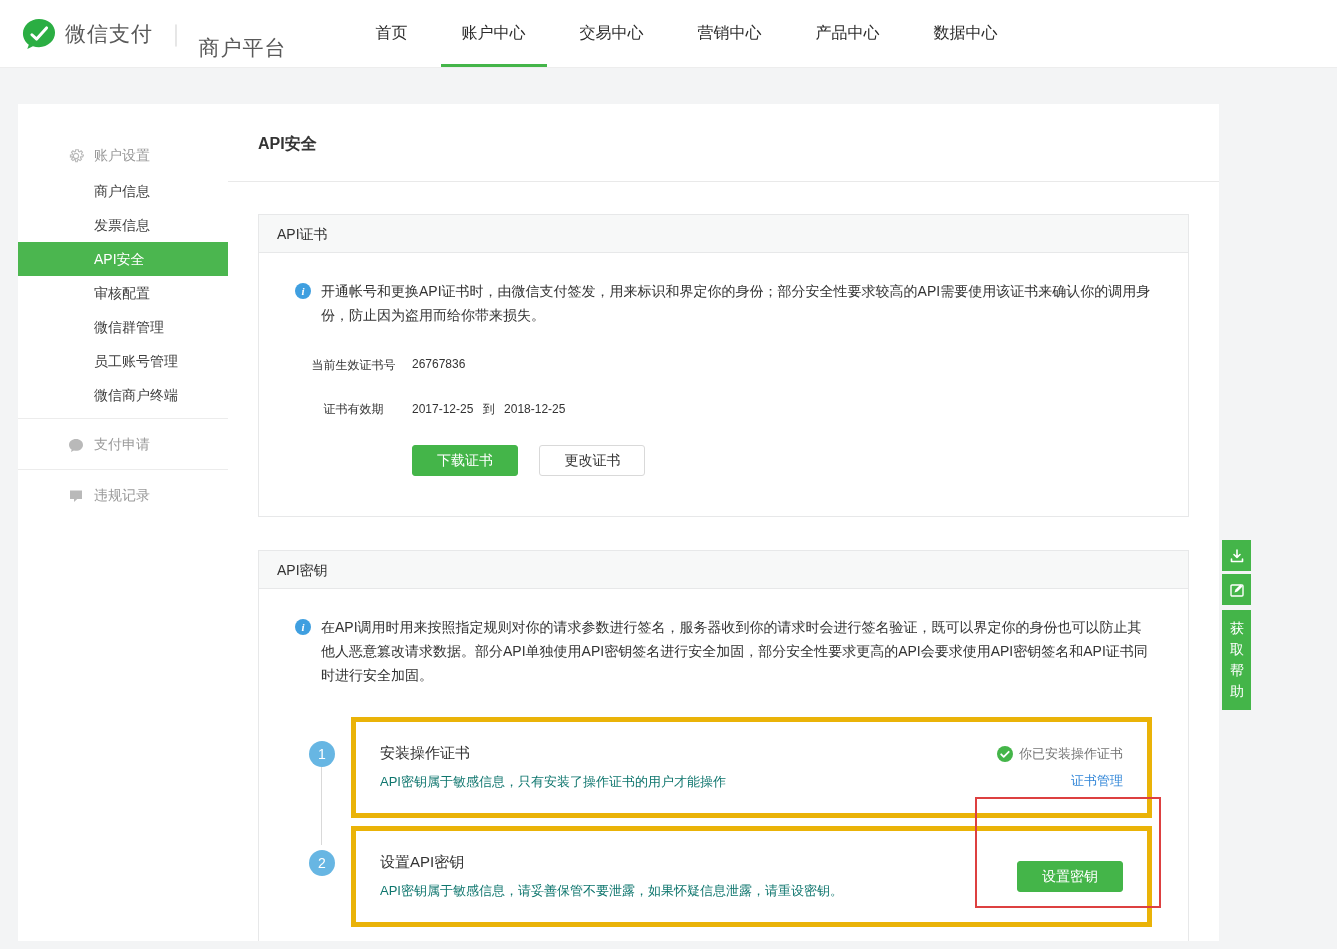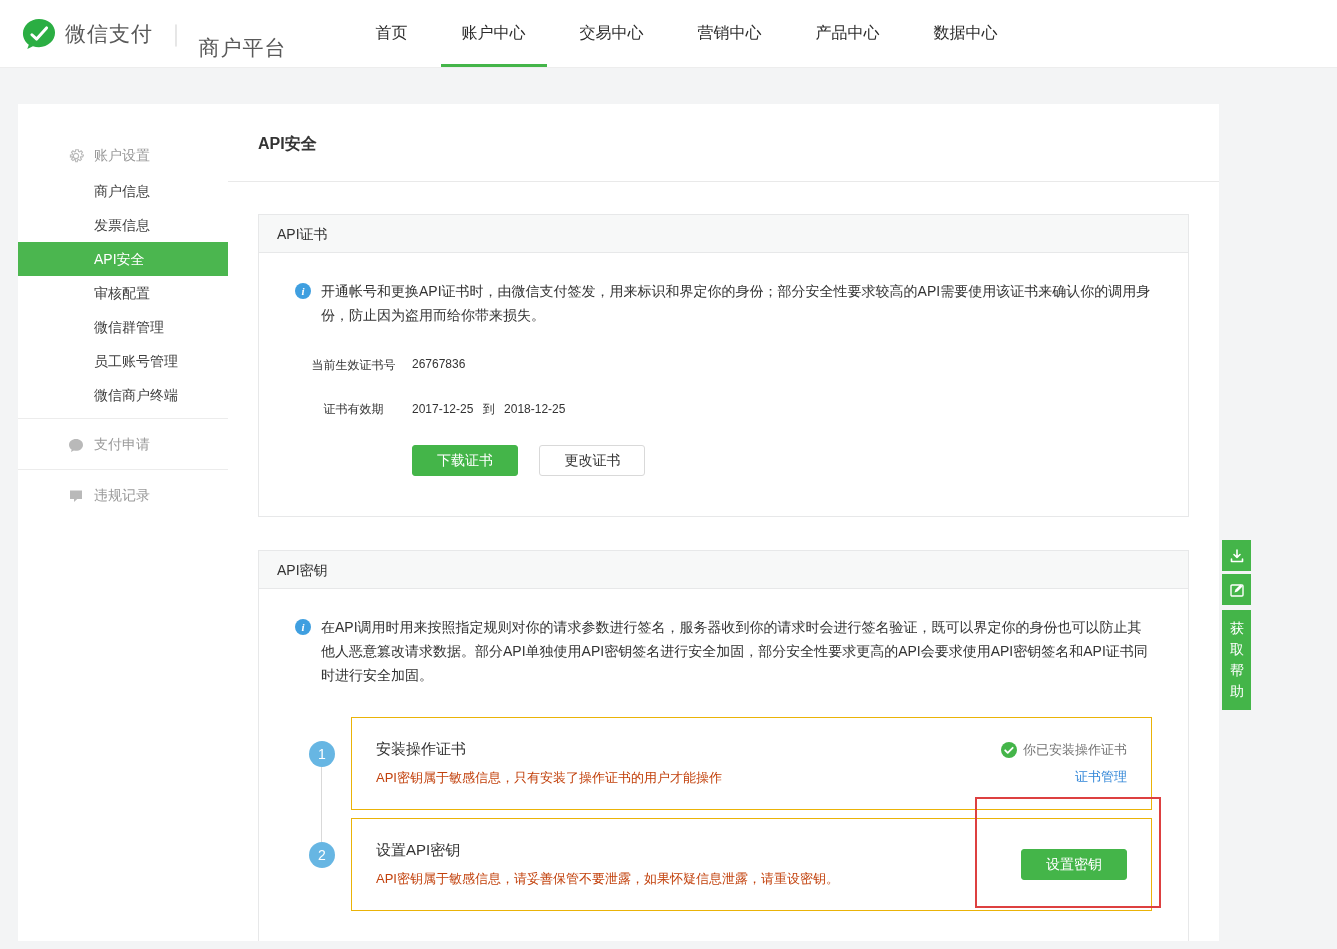--- a/index.html
+++ b/index.html
@@ -92,25 +92,25 @@
 
   
   .steps { position:relative; margin-top:26px; padding-left:56px; }
   .connector { position:absolute; left:26px; top:50px; width:1px; height:78px; background:#d9d9d9; }
   .step { position:relative; margin-bottom:8px; }
   .step-circle {
     position:absolute; left:-42px; top:24px; width:26px; height:26px; border-radius:50%;
     background:#67b6e3; color:#fff; text-align:center; line-height:26px; font-size:14px; z-index:2;
   }
   .step-box {
-    border:1px solid #eab308; padding:22px 24px;
+    border:5px solid #eab308; padding:22px 24px;
     display:flex; justify-content:space-between; align-items:center; background:#fff;
   }
   .step-title { font-size:15px; color:#333; margin-bottom:10px; }
-  .step-desc { font-size:13px; color:#c2410c; }
+  .step-desc { font-size:13px; color:#0f766e; }
   .step-side { text-align:right; }
   .status-line { display:flex; align-items:center; justify-content:flex-end; color:#757575; font-size:13px; }
   .check-icon { width:16px; height:16px; margin-right:6px; display:inline-flex; }
   .check-icon svg { width:16px; height:16px; }
   .cert-manage-link { display:inline-block; margin-top:9px; color:#3387d8; font-size:13px; text-decoration:none; cursor:pointer; }
 
   
   .annotation-box {
     position:absolute; left:975px; top:797px; width:186px; height:111px;
     border:2px solid #dd4040; z-index:30; pointer-events:none;

